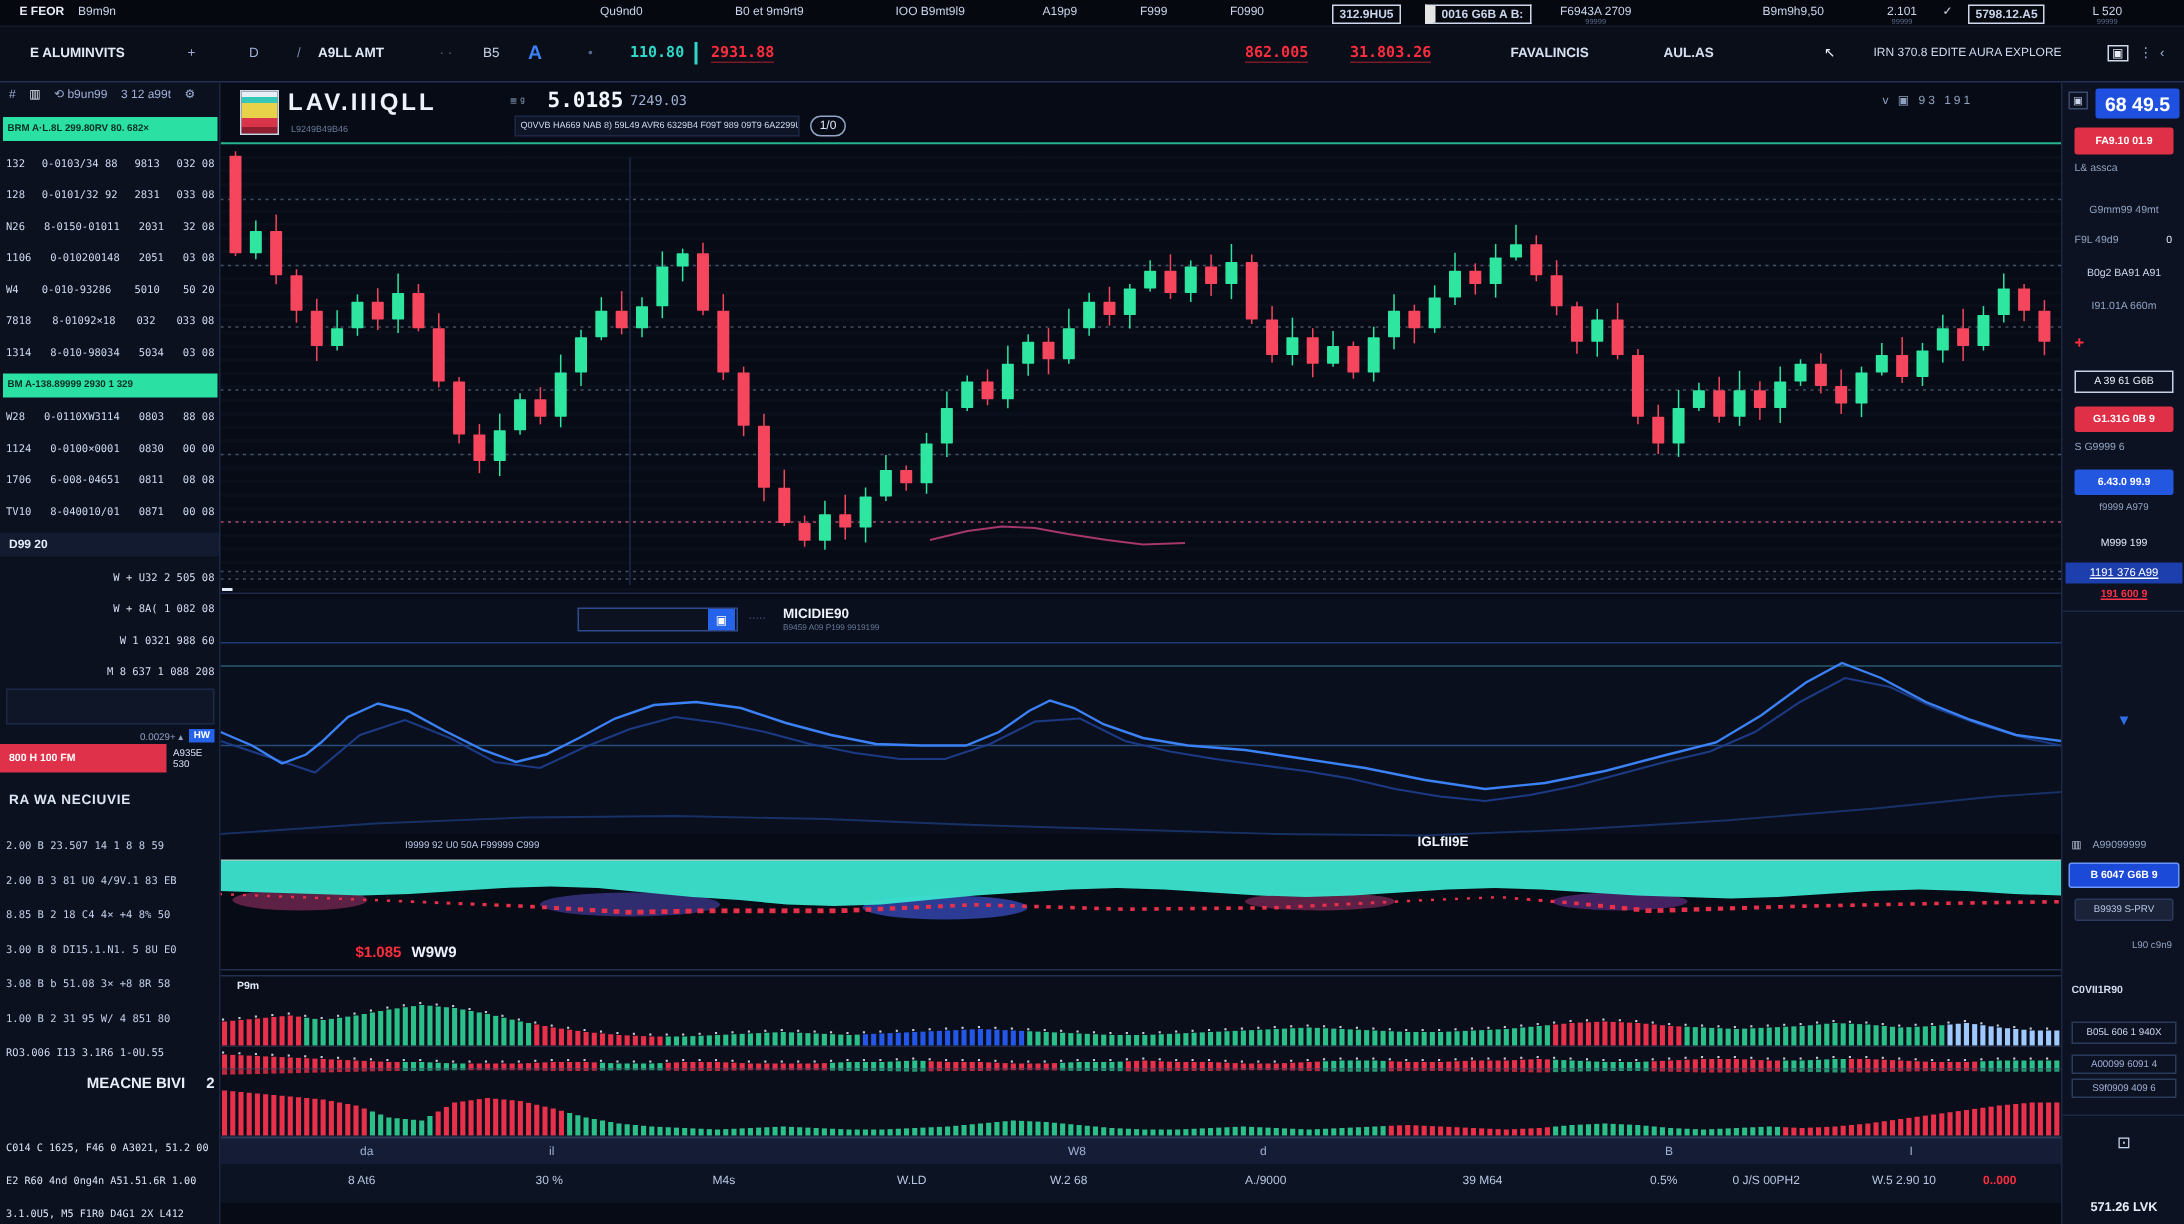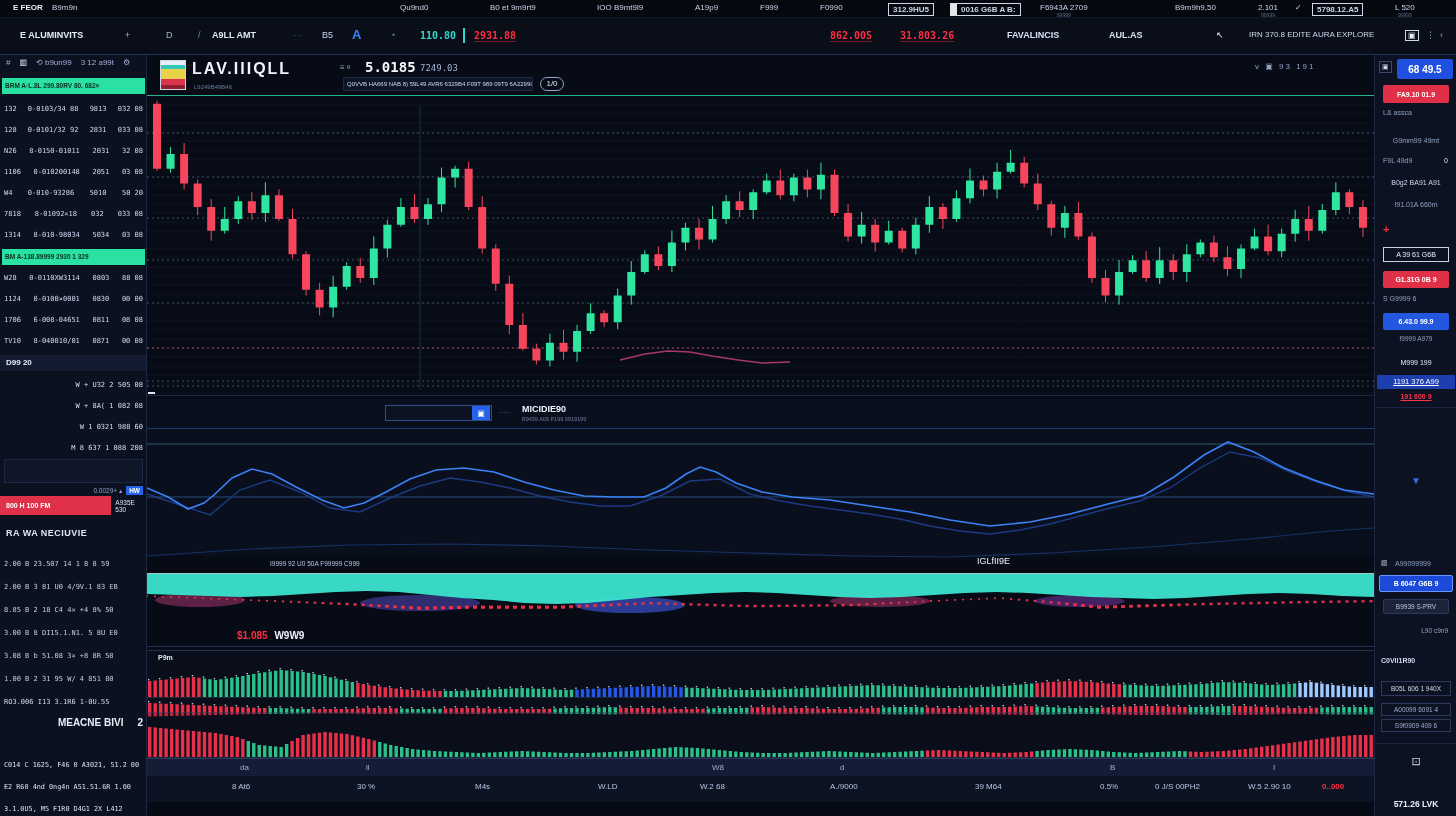--- a/index.html
+++ b/index.html
@@ -32,21 +32,21 @@
   .green-row { position:absolute; left:2px; width:143px; height:16px; background:#2ae0a2;
                color:#0a2e22; font-weight:bold; font-size:6.5px; line-height:16px;
                padding:0 3px; white-space:nowrap; overflow:hidden; }
   .divider { position:absolute; left:147px; width:1227px; height:1px; background:#1b2948; z-index:3; }
   #scan { left:147px; top:95px; width:1227px; height:300px; z-index:1;
           background:repeating-linear-gradient(180deg, rgba(44,66,110,.07) 0 2px, transparent 2px 9px); }
 
   
   #rsidebar { left:1374px; top:55px; width:82px; height:761px; background:#0d1222;
               border-left:1px solid #1c2742; z-index:4; }
-  .rs-btn { position:absolute; border-radius:2px; color:#fff; font-size:10px; font-weight:bold;
+  .rs-btn { position:absolute; border-radius:2px; color:#fff; font-size:13px; font-weight:bold;
             text-align:center; white-space:nowrap; overflow:hidden; }
   .rs-txt { position:absolute; font-size:7px; color:#8fa3c0; white-space:nowrap; }
 
   
   #axis1 { left:147px; top:758px; width:1227px; height:18px; background:#151d36;
            border-top:1px solid #2a3a5e; z-index:3; }
   #axis2 { left:147px; top:776px; width:1227px; height:26px; background:#0c1322; z-index:3; }
   .ax-lab { position:absolute; font-size:8px; color:#9fb0d4; white-space:nowrap; }
 
   svg { position:absolute; overflow:visible; }
@@ -441,21 +441,21 @@
 
   <svg id="pane1" class="abs" style="left:147px;top:428px;z-index:2" width="1227" height="128">
       <rect x="0" y="0" width="1227" height="128" fill="#0a0f1d"></rect>
       <line x1="0" y1="16" x2="1227" y2="16" stroke="#2d6f7f" stroke-width="1" opacity="0.8"></line>
       <line x1="0" y1="69" x2="1227" y2="69" stroke="#2f5d96" stroke-width="1" opacity="0.8"></line>
       <path d="M0,128 L103,121 L203,117 L303,116 L403,118 L503,122 L603,125 L703,128 L803,129 L903,125 L1003,119 L1103,111 L1183,103 L1227,100" fill="none" stroke="#1a3a78" stroke-width="1.2" opacity="0.8"></path>
       <path d="M0,66 L33,77 L63,87 L93,62 L123,52 L153,64 L183,80 L213,84 L243,70 L273,58 L303,50 L333,54 L363,60 L393,68 L423,74 L453,78 L483,78 L513,68 L543,53 L573,51 L603,66 L633,73 L663,78 L693,82 L723,86 L753,91 L783,98 L813,103 L843,106 L873,102 L903,96 L933,88 L963,80 L993,73 L1023,60 L1053,40 L1083,24 L1113,30 L1143,44 L1173,55 L1203,64 L1227,69" fill="none" stroke="#1e3f8f" stroke-width="1.4" opacity="0.9"></path>
       <path d="M0,60 L21,69 L41,81 L57,75 L67,67 L85,50 L105,41 L125,46 L149,59 L175,72 L197,80 L217,75 L239,64 L263,51 L289,42 L317,40 L347,44 L377,54 L407,62 L437,68 L467,69 L497,69 L519,60 L539,46 L553,39 L569,44 L589,55 L615,64 L645,69 L683,72 L723,78 L763,84 L803,92 L843,98 L883,94 L923,86 L961,76 L997,67 L1027,49 L1057,27 L1081,14 L1107,24 L1137,40 L1167,52 L1197,62 L1227,66" fill="none" stroke="#3b82f6" stroke-width="1.6"></path>
     </svg>
   <div class="abs" style="left:270px;top:560px;font-size:6.5px;color:#b8c6e4;z-index:3">I9999 92 U0  50A F99999 C999</div>
-  <div class="abs" style="left:977px;top:556px;font-size:9px;font-weight:normal;color:#eef3fb;z-index:3">IGLfII9E</div>
+  <div class="abs" style="left:945px;top:556px;font-size:9px;font-weight:bold;color:#eef3fb;z-index:3">IGLfII9E</div>
 
   <svg id="ribbon" class="abs" style="left:147px;top:570px;z-index:2" width="1227" height="55">
       <ellipse cx="53" cy="30" rx="45" ry="7" fill="#7a2a55" opacity="0.75"></ellipse>
       <ellipse cx="273" cy="33" rx="60" ry="8" fill="#3d3a8f" opacity="0.75"></ellipse>
       <ellipse cx="483" cy="35" rx="55" ry="8" fill="#394ec0" opacity="0.75"></ellipse>
       <ellipse cx="733" cy="31" rx="50" ry="6" fill="#7a2a55" opacity="0.75"></ellipse>
       <ellipse cx="933" cy="31" rx="45" ry="6" fill="#5a2a7a" opacity="0.75"></ellipse>
       <path d="M0,4 L1227,4 L1227,27 L1195.5384615384614,26 L1164.076923076923,24 L1132.6153846153845,23 L1101.1538461538462,24 L1069.6923076923076,26 L1038.2307692307693,28 L1006.7692307692307,29 L975.3076923076923,28 L943.8461538461538,27 L912.3846153846154,25 L880.9230769230769,23 L849.4615384615385,22 L818,23 L786.5384615384615,25 L755.0769230769231,27 L723.6153846153845,28 L692.1538461538461,27 L660.6923076923076,25 L629.2307692307692,23 L597.7692307692307,22 L566.3076923076923,23 L534.8461538461538,25 L503.38461538461536,27 L471.9230769230769,30 L440.46153846153845,33 L409,34 L377.53846153846155,33 L346.07692307692304,30 L314.6153846153846,28 L283.15384615384613,25 L251.69230769230768,22 L220.23076923076923,21 L188.76923076923077,22 L157.3076923076923,24 L125.84615384615384,26 L94.38461538461539,27 L62.92307692307692,26 L31.46153846153846,25 L0,24 Z" fill="#3be4cf" opacity="0.95"></path>
       <line x1="0" y1="3.5" x2="1227" y2="3.5" stroke="#bffcf2" stroke-width="1" opacity="0.8"></line>
       <rect x="-1" y="25.3" width="2" height="1.6" fill="#e8304a"></rect>

